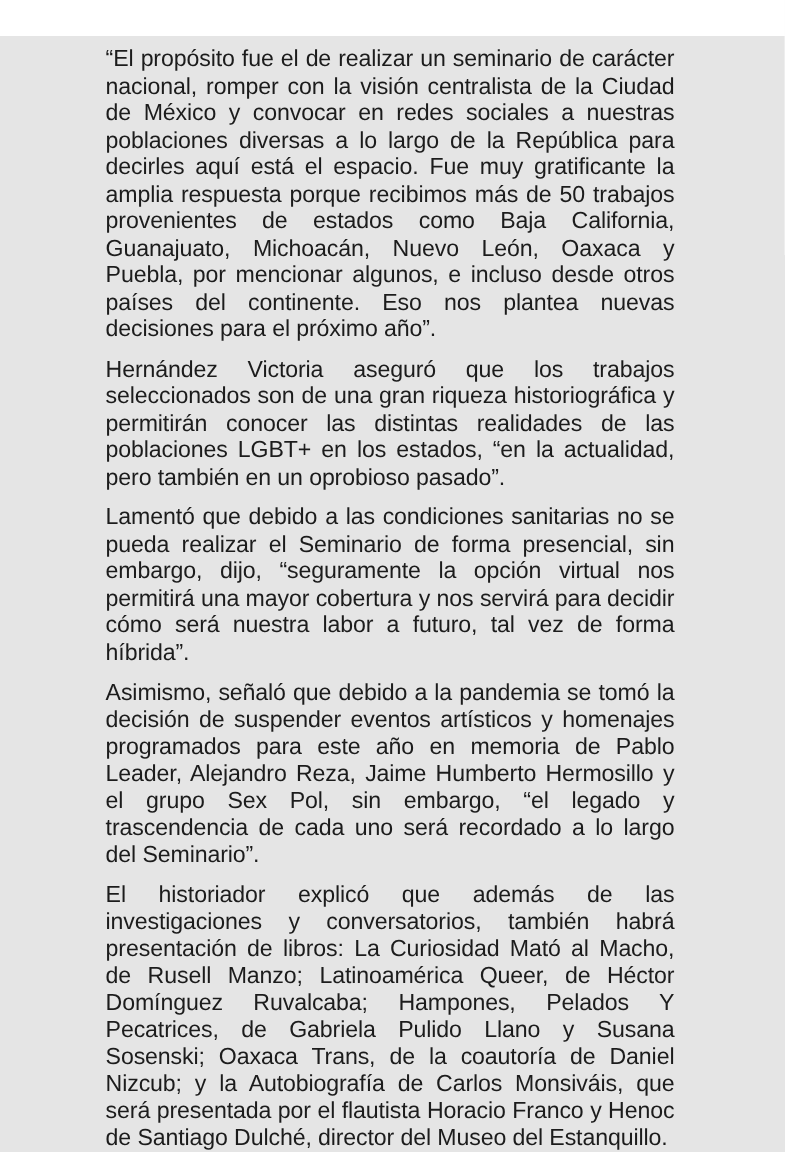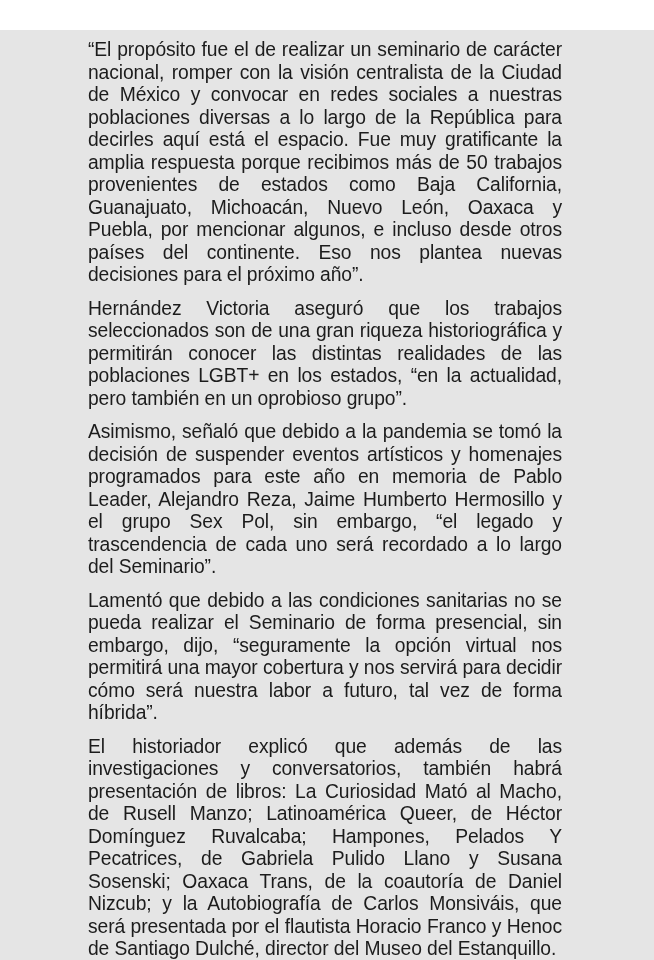--- a/index.html
+++ b/index.html
@@ -36,18 +36,18 @@
   }
   .article-body .it {
   }
 </style>
 </head>
 <body>
 
 <div class="page">
   <div class="article-body" style="color: rgb(28, 28, 28);">
       <p class="para"><span>“El propósito fue el de realizar un seminario de carácter nacional, romper con la visión centralista de la Ciudad de México y convocar en redes sociales a nuestras poblaciones diversas a lo largo de la República para decirles aquí está el espacio. Fue muy gratificante la amplia respuesta porque recibimos más de 50 trabajos provenientes de estados como Baja California, Guanajuato, Michoacán, Nuevo León, Oaxaca y Puebla, por mencionar algunos, e incluso desde otros países del continente. Eso nos plantea nuevas decisiones para el próximo año”.</span></p>
-      <p class="para"><span>Hernández Victoria aseguró que los trabajos seleccionados son de una gran riqueza historiográfica y permitirán conocer las distintas realidades de las poblaciones LGBT+ en los estados, “en la actualidad, pero también en un oprobioso grupo”.</span></p>
+      <p class="para"><span>Hernández Victoria aseguró que los trabajos seleccionados son de una gran riqueza historiográfica y permitirán conocer las distintas realidades de las poblaciones LGBT+ en los estados, “en la actualidad, pero también en un oprobioso pasado”.</span></p>
+      <p class="para"><span>Lamentó que debido a las condiciones sanitarias no se pueda realizar el Seminario de forma presencial, sin embargo, dijo, “seguramente la opción virtual nos permitirá una mayor cobertura y nos servirá para decidir cómo será nuestra labor a futuro, tal vez de forma híbrida”.</span></p>
       <p class="para"><span>Asimismo, señaló que debido a la pandemia se tomó la decisión de suspender eventos artísticos y homenajes programados para este año en memoria de Pablo Leader, Alejandro Reza, Jaime Humberto Hermosillo y el grupo Sex Pol, sin embargo, “el legado y trascendencia de cada uno será recordado a lo largo del Seminario”.</span></p>
-      <p class="para"><span>Lamentó que debido a las condiciones sanitarias no se pueda realizar el Seminario de forma presencial, sin embargo, dijo, “seguramente la opción virtual nos permitirá una mayor cobertura y nos servirá para decidir cómo será nuestra labor a futuro, tal vez de forma híbrida”.</span></p>
       <p class="para"><span>El historiador explicó que además de las investigaciones y conversatorios, también habrá presentación de libros: </span><span class="it">La Curiosidad Mató al Macho</span><span>, de Rusell Manzo; </span><span class="it">Latinoamérica Queer</span><span>, de Héctor Domínguez Ruvalcaba; </span><span class="it">Hampones, Pelados Y Pecatrices</span><span>, de Gabriela Pulido Llano y Susana Sosenski; </span><span class="it">Oaxaca Trans</span><span>, de la coautoría de Daniel Nizcub; y la </span><span class="it">Autobiografía de Carlos Monsiváis</span><span>, que será presentada por el flautista Horacio Franco y Henoc de Santiago Dulché, director del Museo del Estanquillo.</span></p>
     </div>
 </div>
 
 </body></html>

